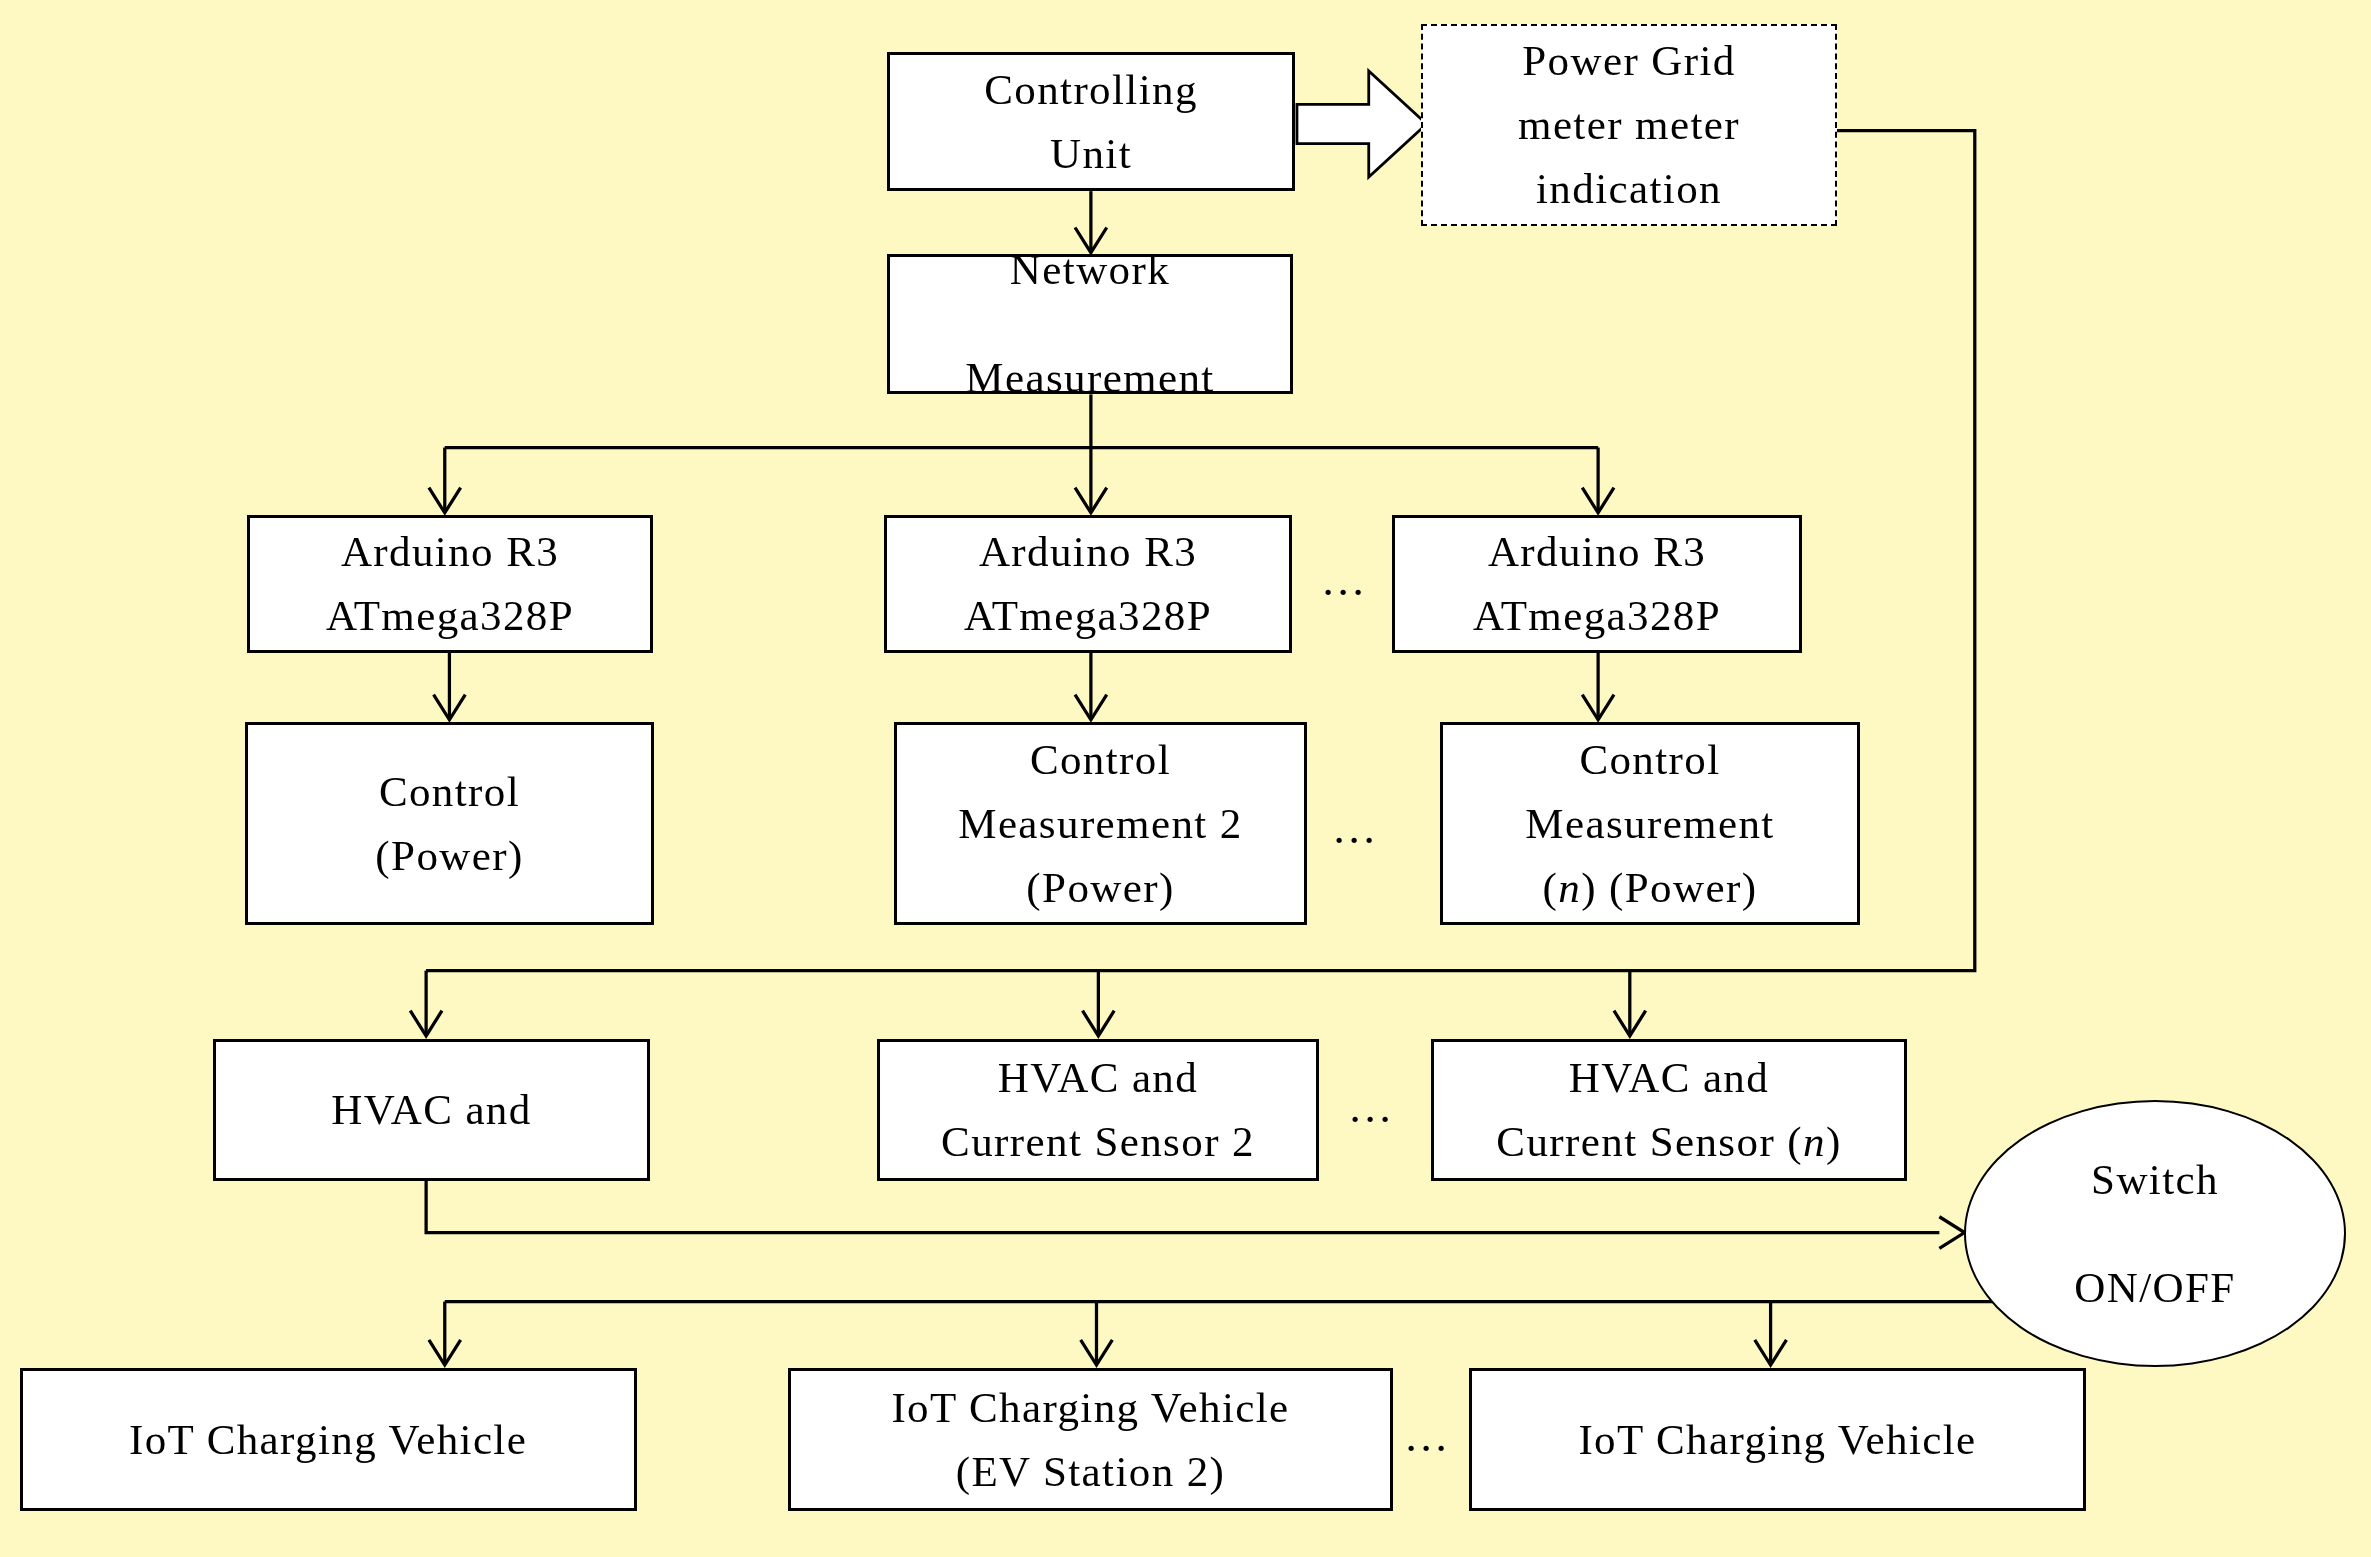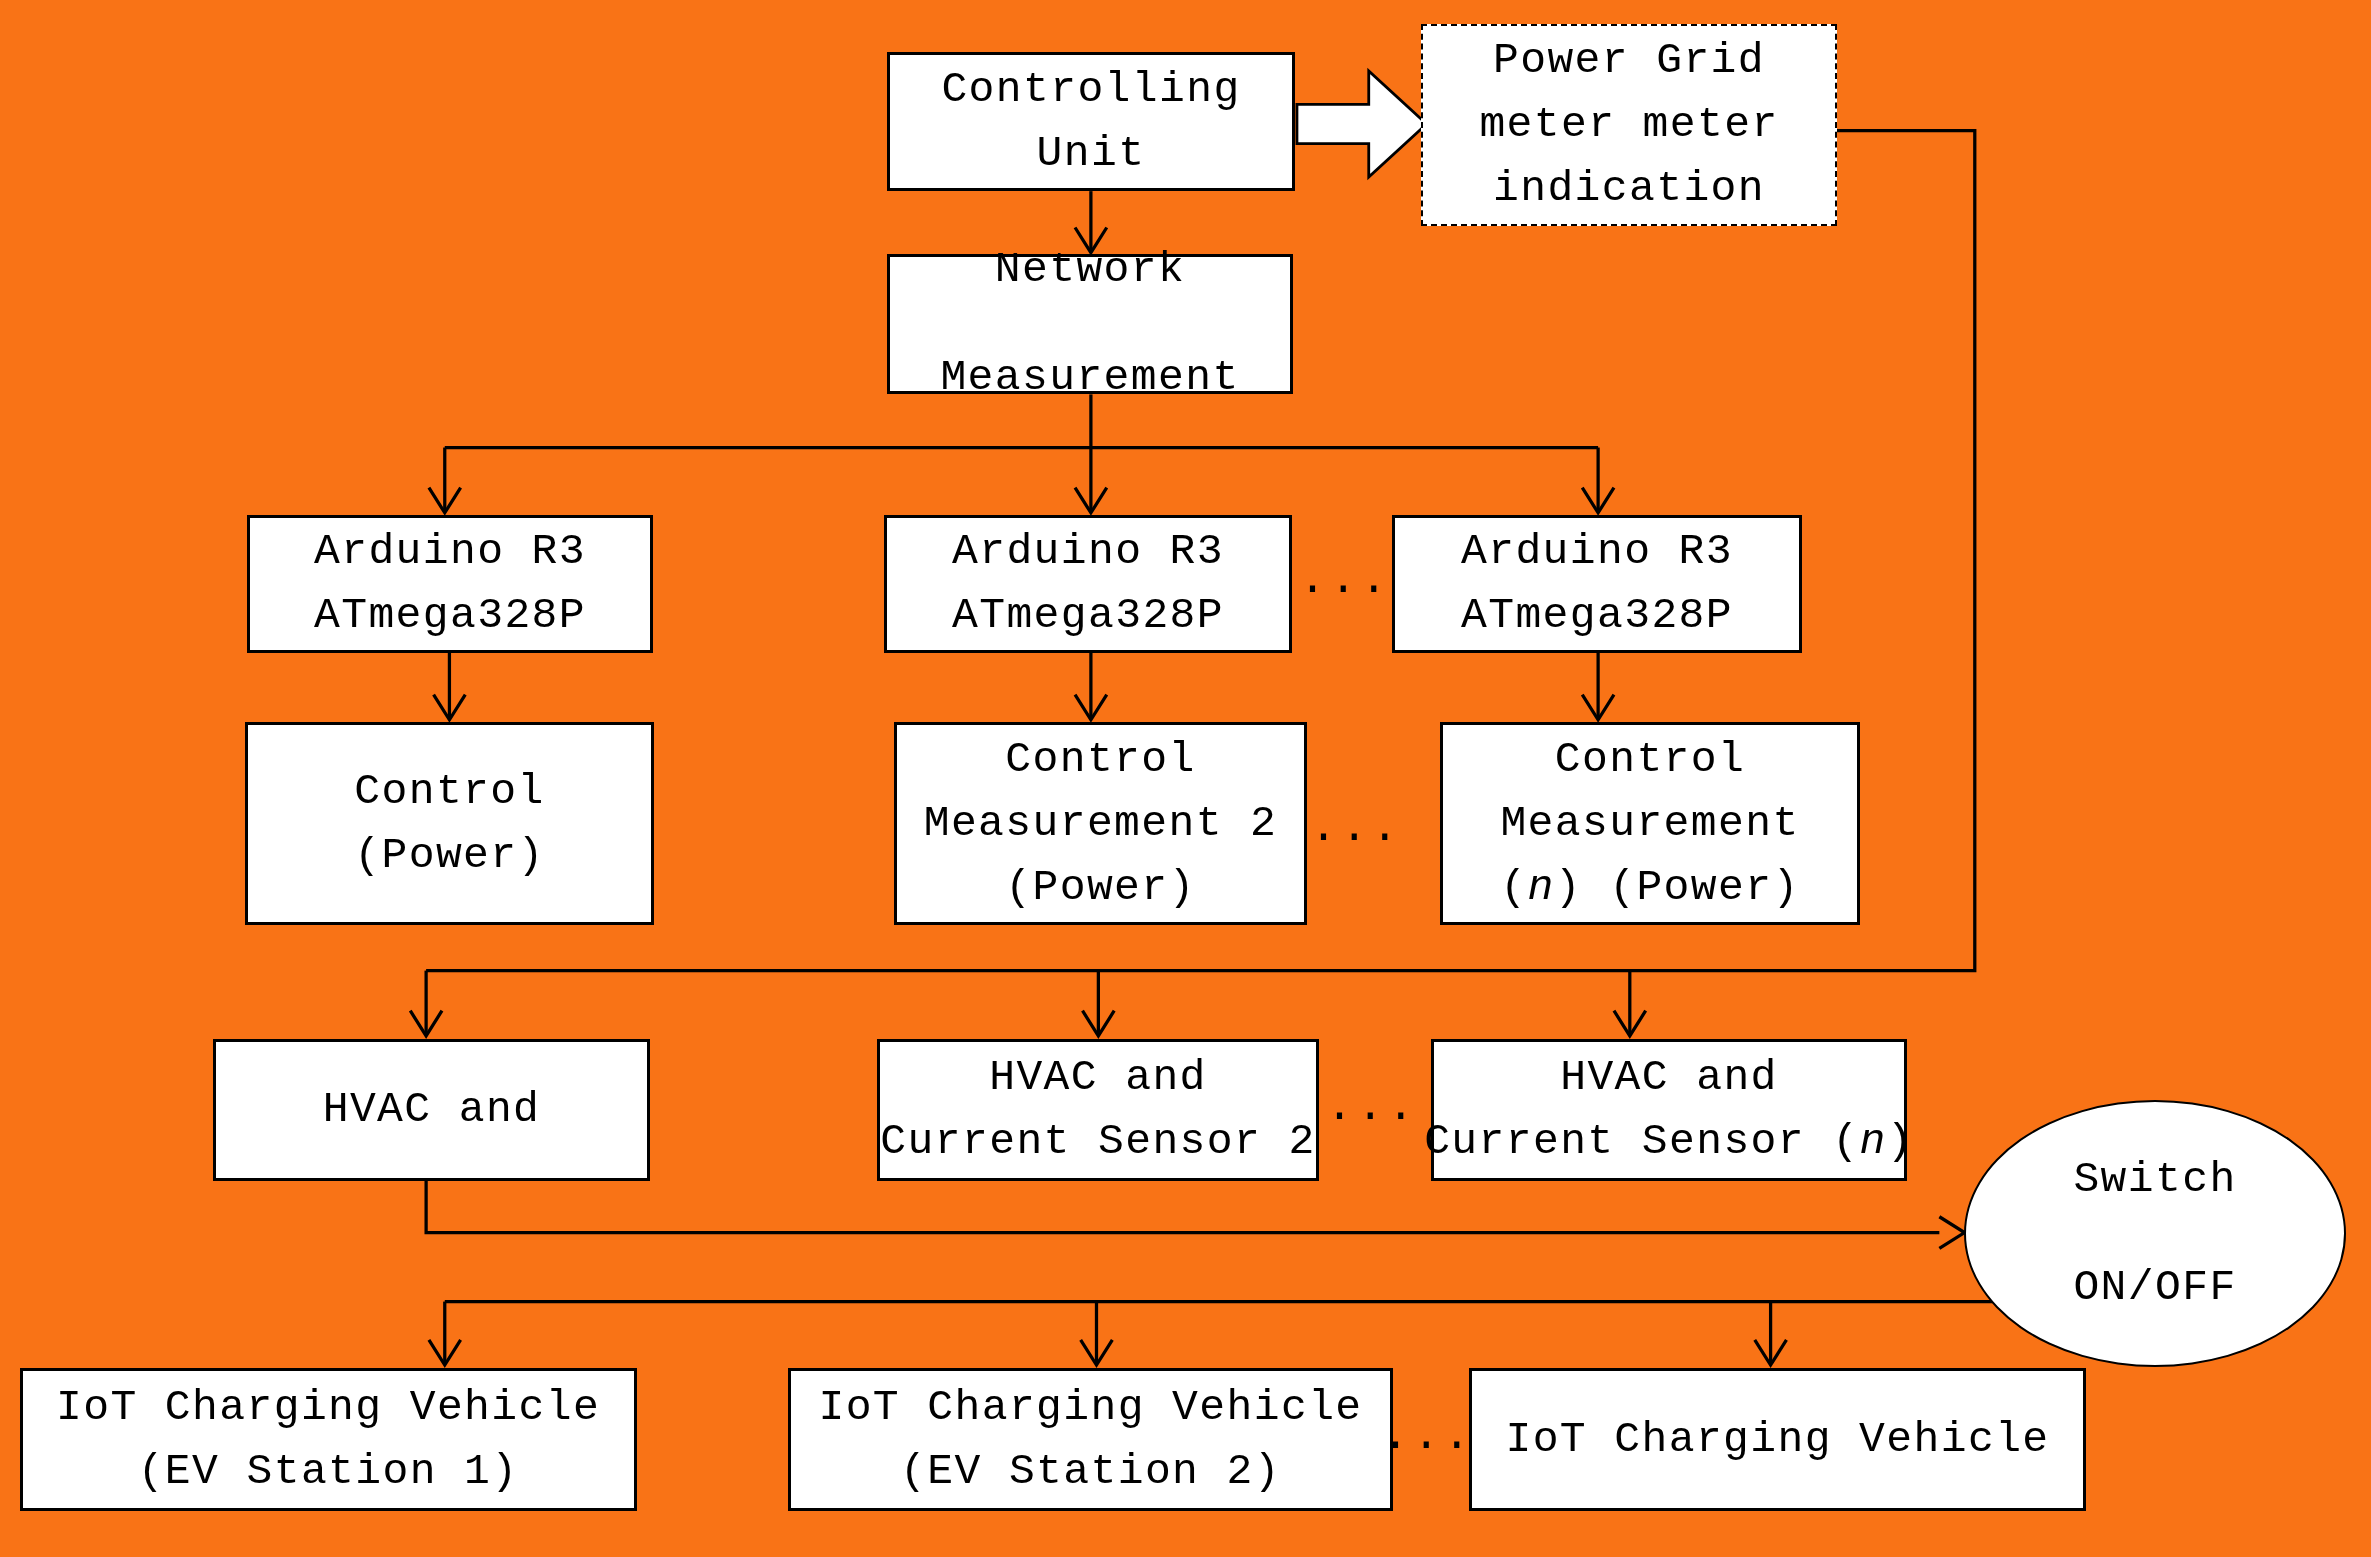--- a/index.html
+++ b/index.html
@@ -1,20 +1,20 @@
 <!DOCTYPE html>
 <html lang="en" style="font-size:15px"><head>
 <meta charset="utf-8">
 <style>
   html,body{margin:0;padding:0;background:#ffffff;}
   .diagram{
     position:relative;
     width:2372px;height:1558px;
-    background:#f97316;
-    font-family:Liberation Mono, monospace;
+    background:#fef9c3;
+    font-family:Liberation Serif, serif;
     color:#000;
     overflow:hidden;
   }
   .lines-layer{position:absolute;left:0;top:0;width:2372px;height:1558px;}
   .box{
     position:absolute;
     box-sizing:border-box;
     border:3.7px solid #000;
     background:#ffffff;
     display:flex;flex-direction:column;
@@ -173,21 +173,20 @@
     <div class="ln"><span>Current Sensor (</span><span class="it">n</span><span>)</span></div>
   </div>
 
   <div class="box ellipse b-sw">
     <div class="ln">Switch</div>
     <div class="ln">ON/OFF</div>
   </div>
 
   <div class="box b-i1">
     <div class="ln">IoT Charging Vehicle</div>
-    <div class="ln">(EV Station 1)</div>
   </div>
 
   <div class="box b-i2">
     <div class="ln">IoT Charging Vehicle</div>
     <div class="ln">(EV Station 2)</div>
   </div>
 
   <div class="box b-in">
     <div class="ln">IoT Charging Vehicle</div>
   </div>

